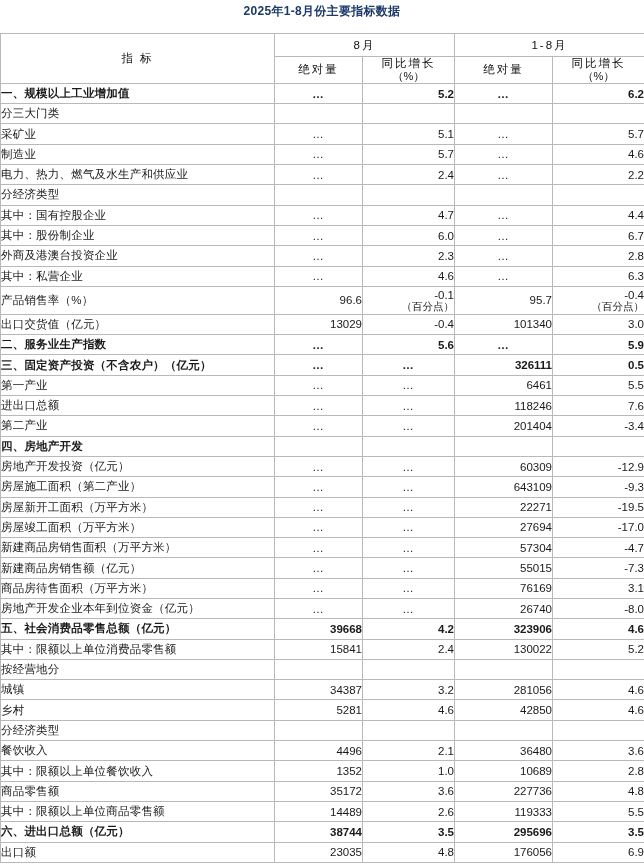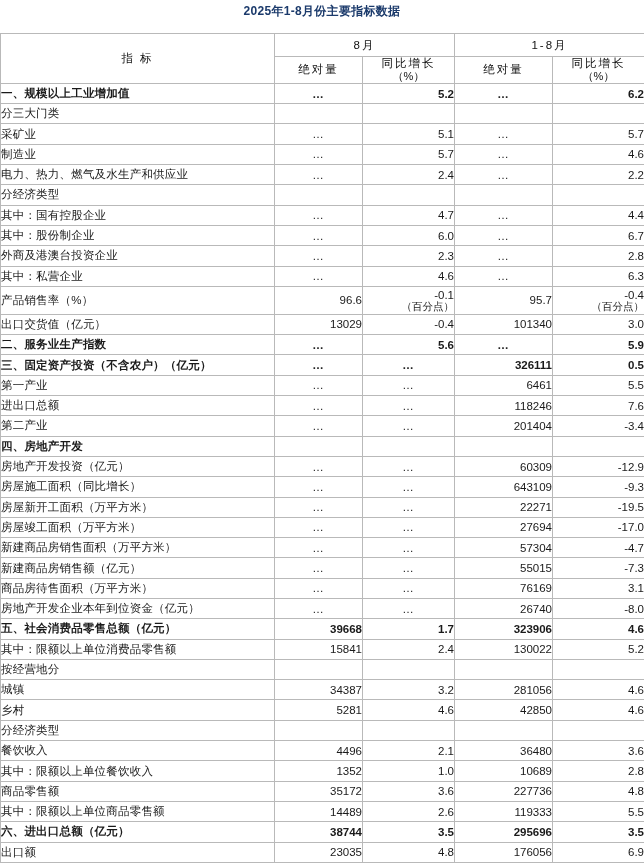--- a/index.html
+++ b/index.html
@@ -267,21 +267,21 @@
           <td class="num bold"></td>
         </tr>
         <tr>
           <td class="label ind1">房地产开发投资（亿元）</td>
           <td class="dots">…</td>
           <td class="dots">…</td>
           <td class="num">60309</td>
           <td class="num">-12.9</td>
         </tr>
         <tr>
-          <td class="label ind1">房屋施工面积（同比增长）</td>
+          <td class="label ind1">房屋施工面积（第二产业）</td>
           <td class="dots">…</td>
           <td class="dots">…</td>
           <td class="num">643109</td>
           <td class="num">-9.3</td>
         </tr>
         <tr>
           <td class="label ind1">房屋新开工面积（万平方米）</td>
           <td class="dots">…</td>
           <td class="dots">…</td>
           <td class="num">22271</td>
@@ -318,21 +318,21 @@
         <tr>
           <td class="label ind1">房地产开发企业本年到位资金（亿元）</td>
           <td class="dots">…</td>
           <td class="dots">…</td>
           <td class="num">26740</td>
           <td class="num">-8.0</td>
         </tr>
         <tr>
           <td class="label ind1 bold">五、社会消费品零售总额（亿元）</td>
           <td class="num bold">39668</td>
-          <td class="num bold">1.7</td>
+          <td class="num bold">4.2</td>
           <td class="num bold">323906</td>
           <td class="num bold">4.6</td>
         </tr>
         <tr>
           <td class="label ind1">其中：限额以上单位消费品零售额</td>
           <td class="num">15841</td>
           <td class="num">2.4</td>
           <td class="num">130022</td>
           <td class="num">5.2</td>
         </tr>

